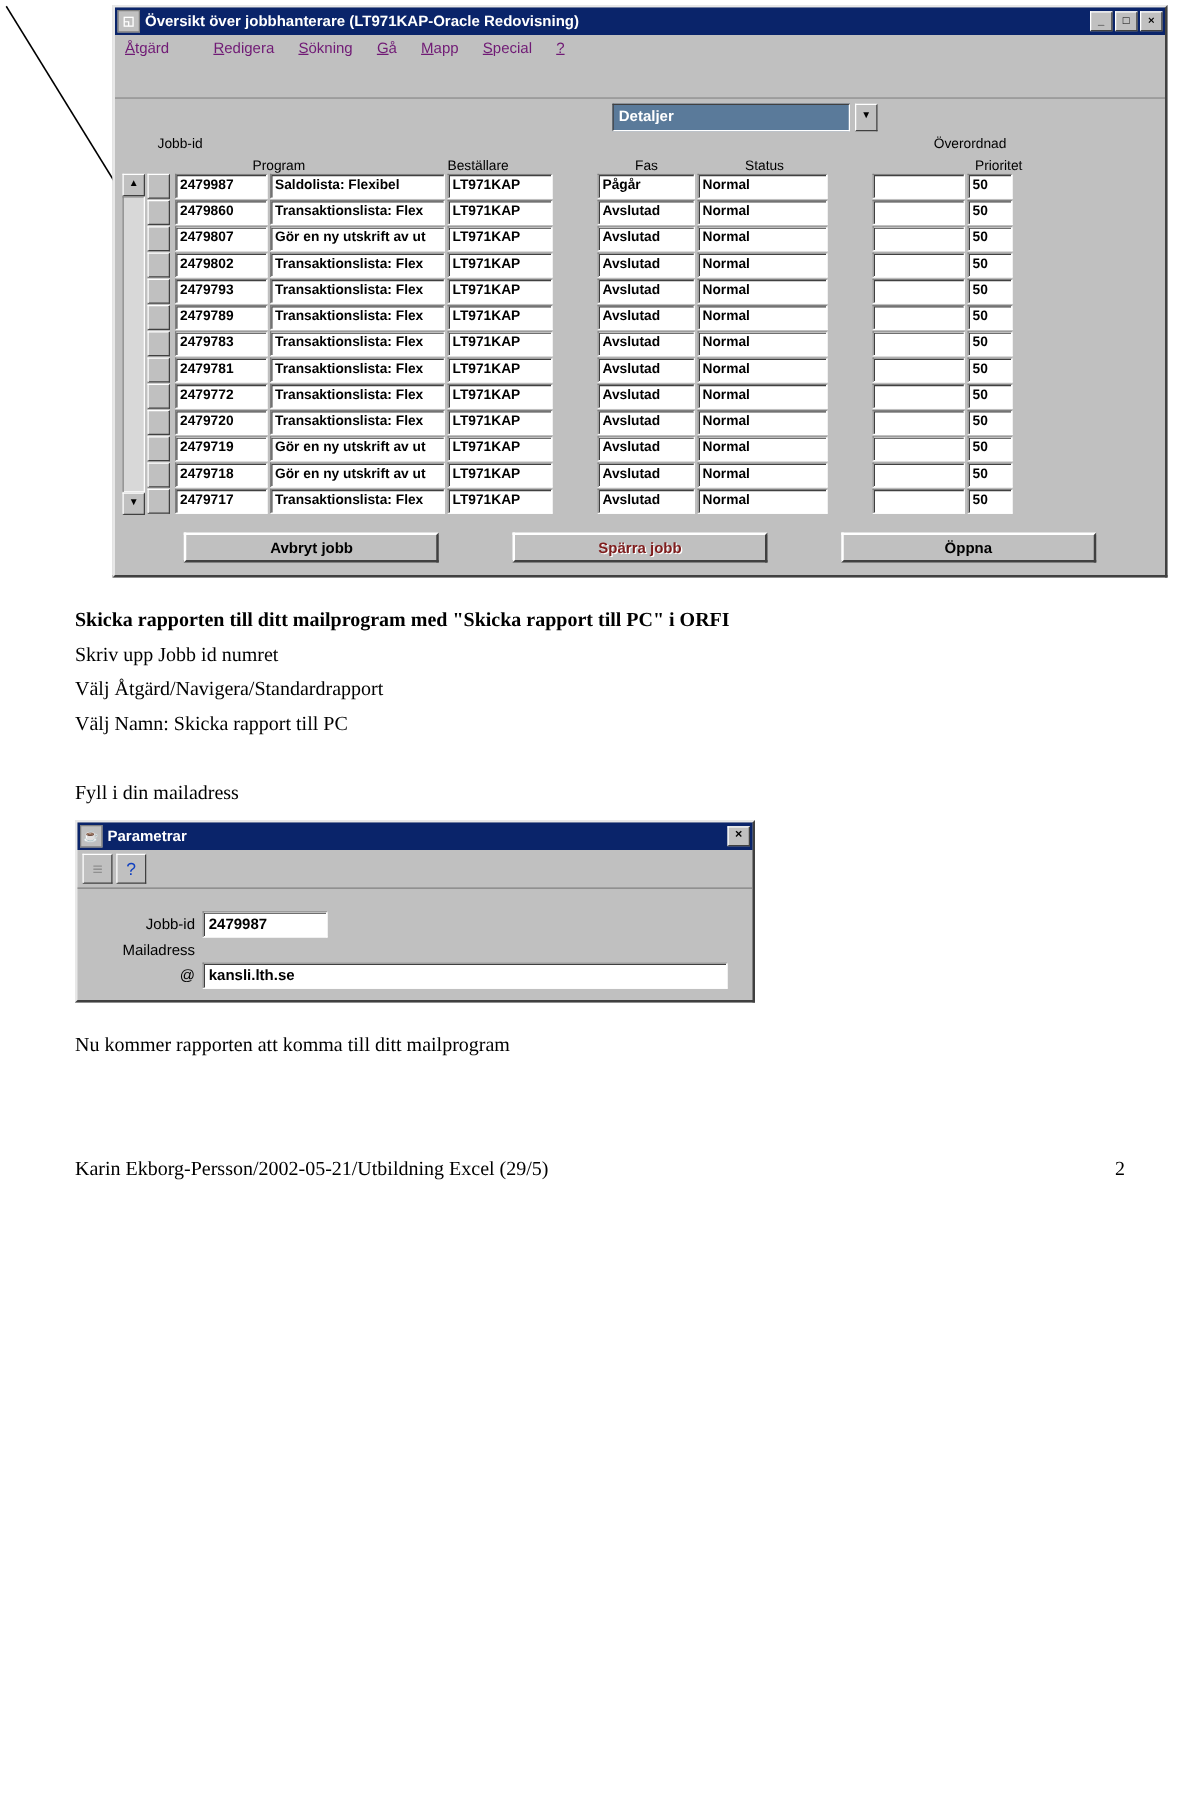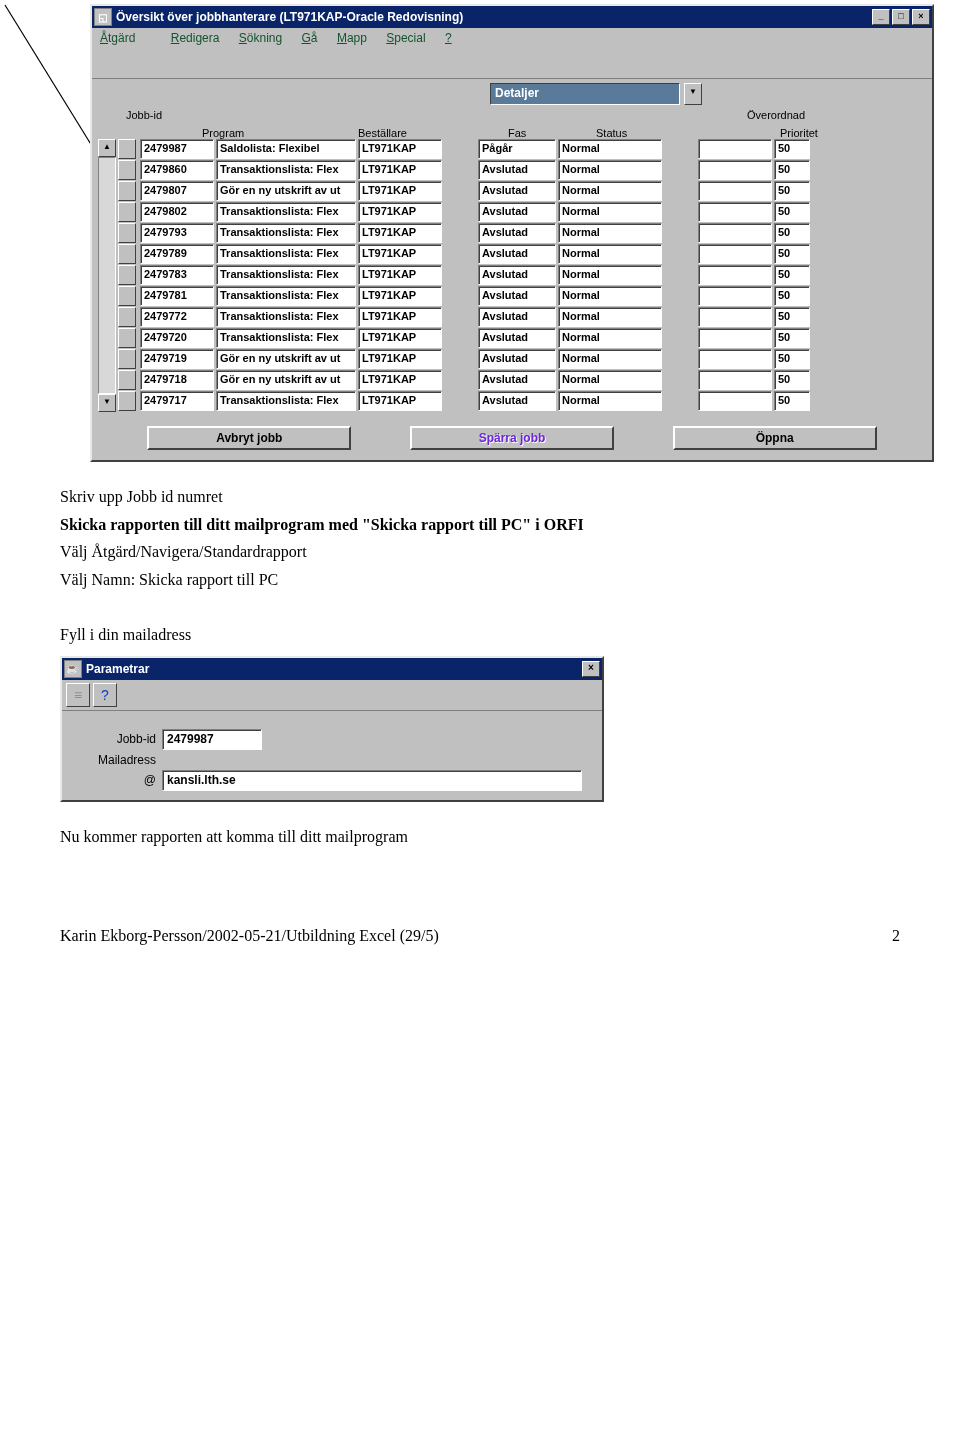--- a/index.html
+++ b/index.html
@@ -64,21 +64,21 @@
     font-size: 9px;
     line-height: 12px;
     text-align: center;
     color: #000;
     cursor: default;
   }
   .menubar {
     background: #c0c0c0;
     padding: 3px 8px;
     font-size: 12px;
-    color: #14532d;
+    color: #701a75;
   }
   .menubar span {
     margin-right: 16px;
   }
   .menubar span u { text-decoration: underline; }
   .toolbar-space {
     height: 30px;
     border-bottom: 1px solid #808080;
   }
   .client {
@@ -201,21 +201,21 @@
     background: #c0c0c0;
     border: 2px solid #fff;
     border-right-color: #404040;
     border-bottom-color: #404040;
     text-align: center;
     padding: 3px 0;
     font-size: 12px;
     font-weight: bold;
     font-family: Arial, sans-serif;
   }
-  .btn.disabled { color: #6d28d9; text-shadow: 1px 1px 0 #fff;}
+  .btn.disabled { color: #7f1d1d; text-shadow: 1px 1px 0 #fff;}
 
   
   .body-text { margin-top: 24px; font-size: 16px; line-height: 1.35; }
   .body-text p { margin: 6px 0; }
   .body-text b { font-weight: bold; }
 
   
   .win2 {
     width: 540px;
     margin-top: 10px;
@@ -522,22 +522,22 @@
 
     <div class="btn-row">
       <div class="btn">Avbryt jobb</div>
       <div class="btn disabled">Spärra jobb</div>
       <div class="btn">Öppna</div>
     </div>
   </div>
 </div>
 
 <div class="body-text">
+  <p><b>Skicka rapporten till ditt mailprogram med "Skicka rapport till PC" i ORFI</b></p>
   <p>Skriv upp Jobb id numret</p>
-  <p><b>Skicka rapporten till ditt mailprogram med "Skicka rapport till PC" i ORFI</b></p>
   <p>Välj Åtgärd/Navigera/Standardrapport</p>
   <p>Välj Namn: Skicka rapport till PC</p>
   <br>
   <p>Fyll i din mailadress</p>
 </div>
 
 <div class="win2">
   <div class="titlebar">
     <div class="sys">☕</div>
     <div class="title">Parametrar</div>

